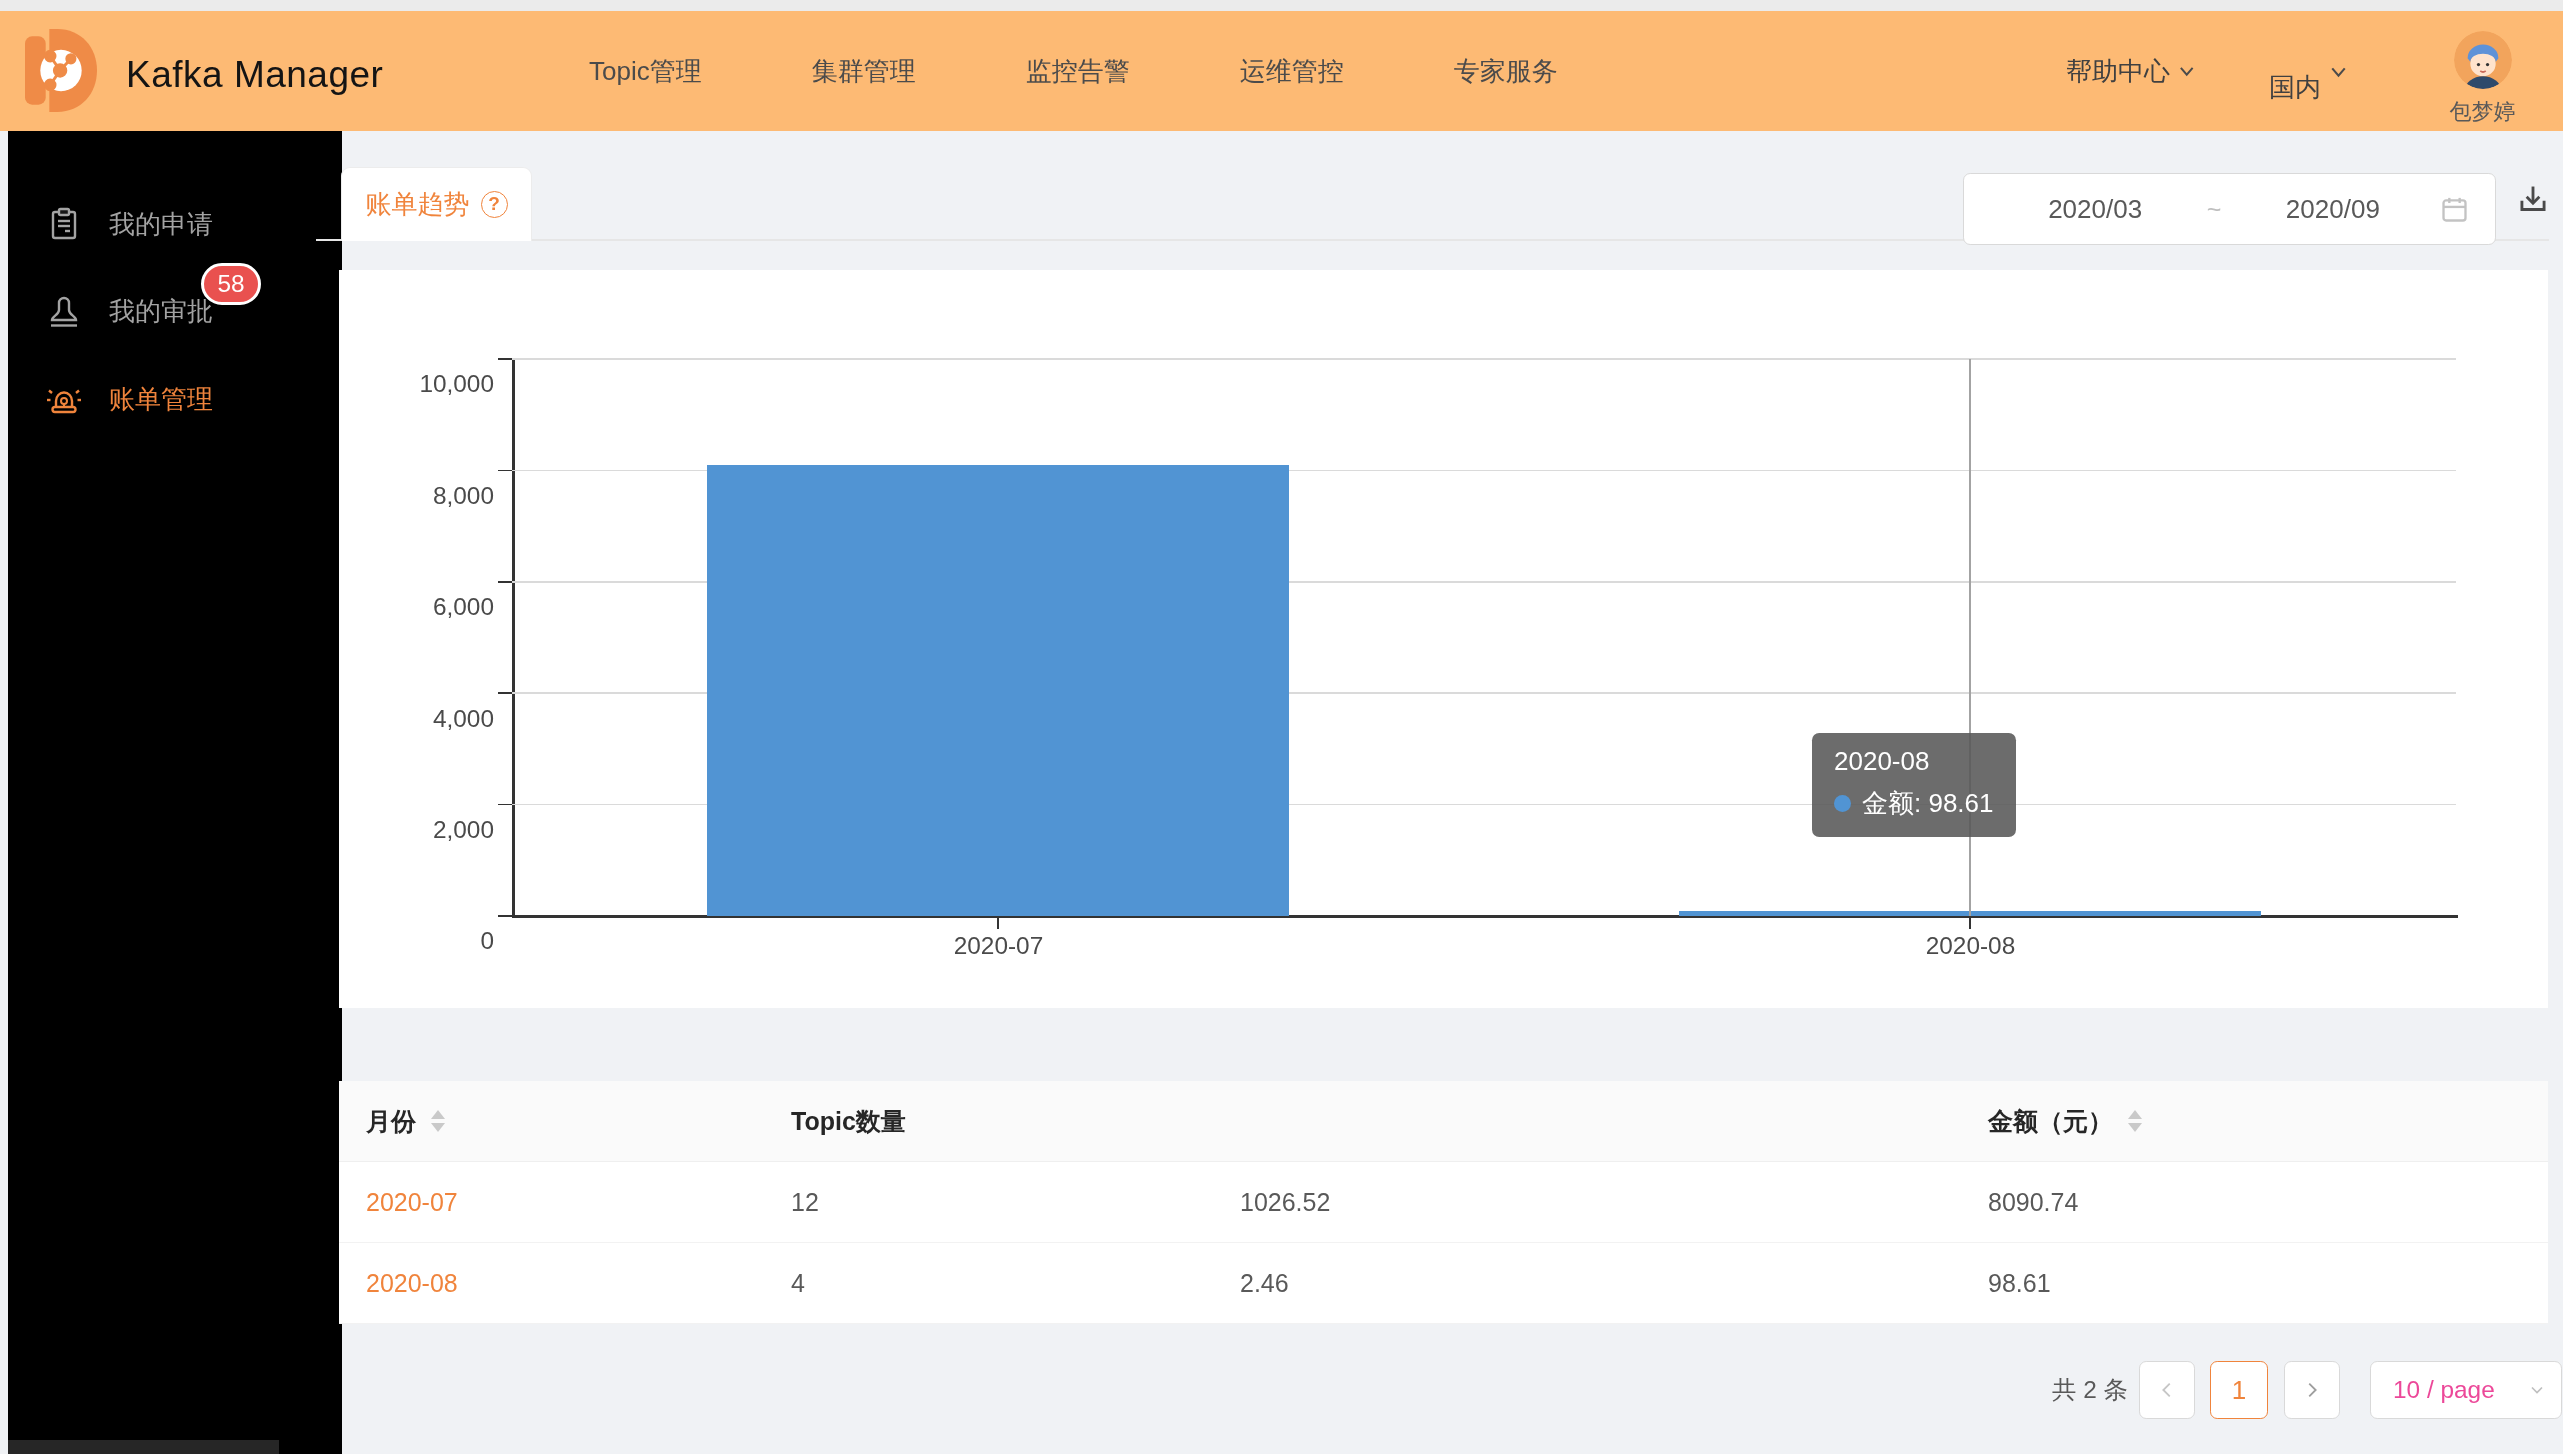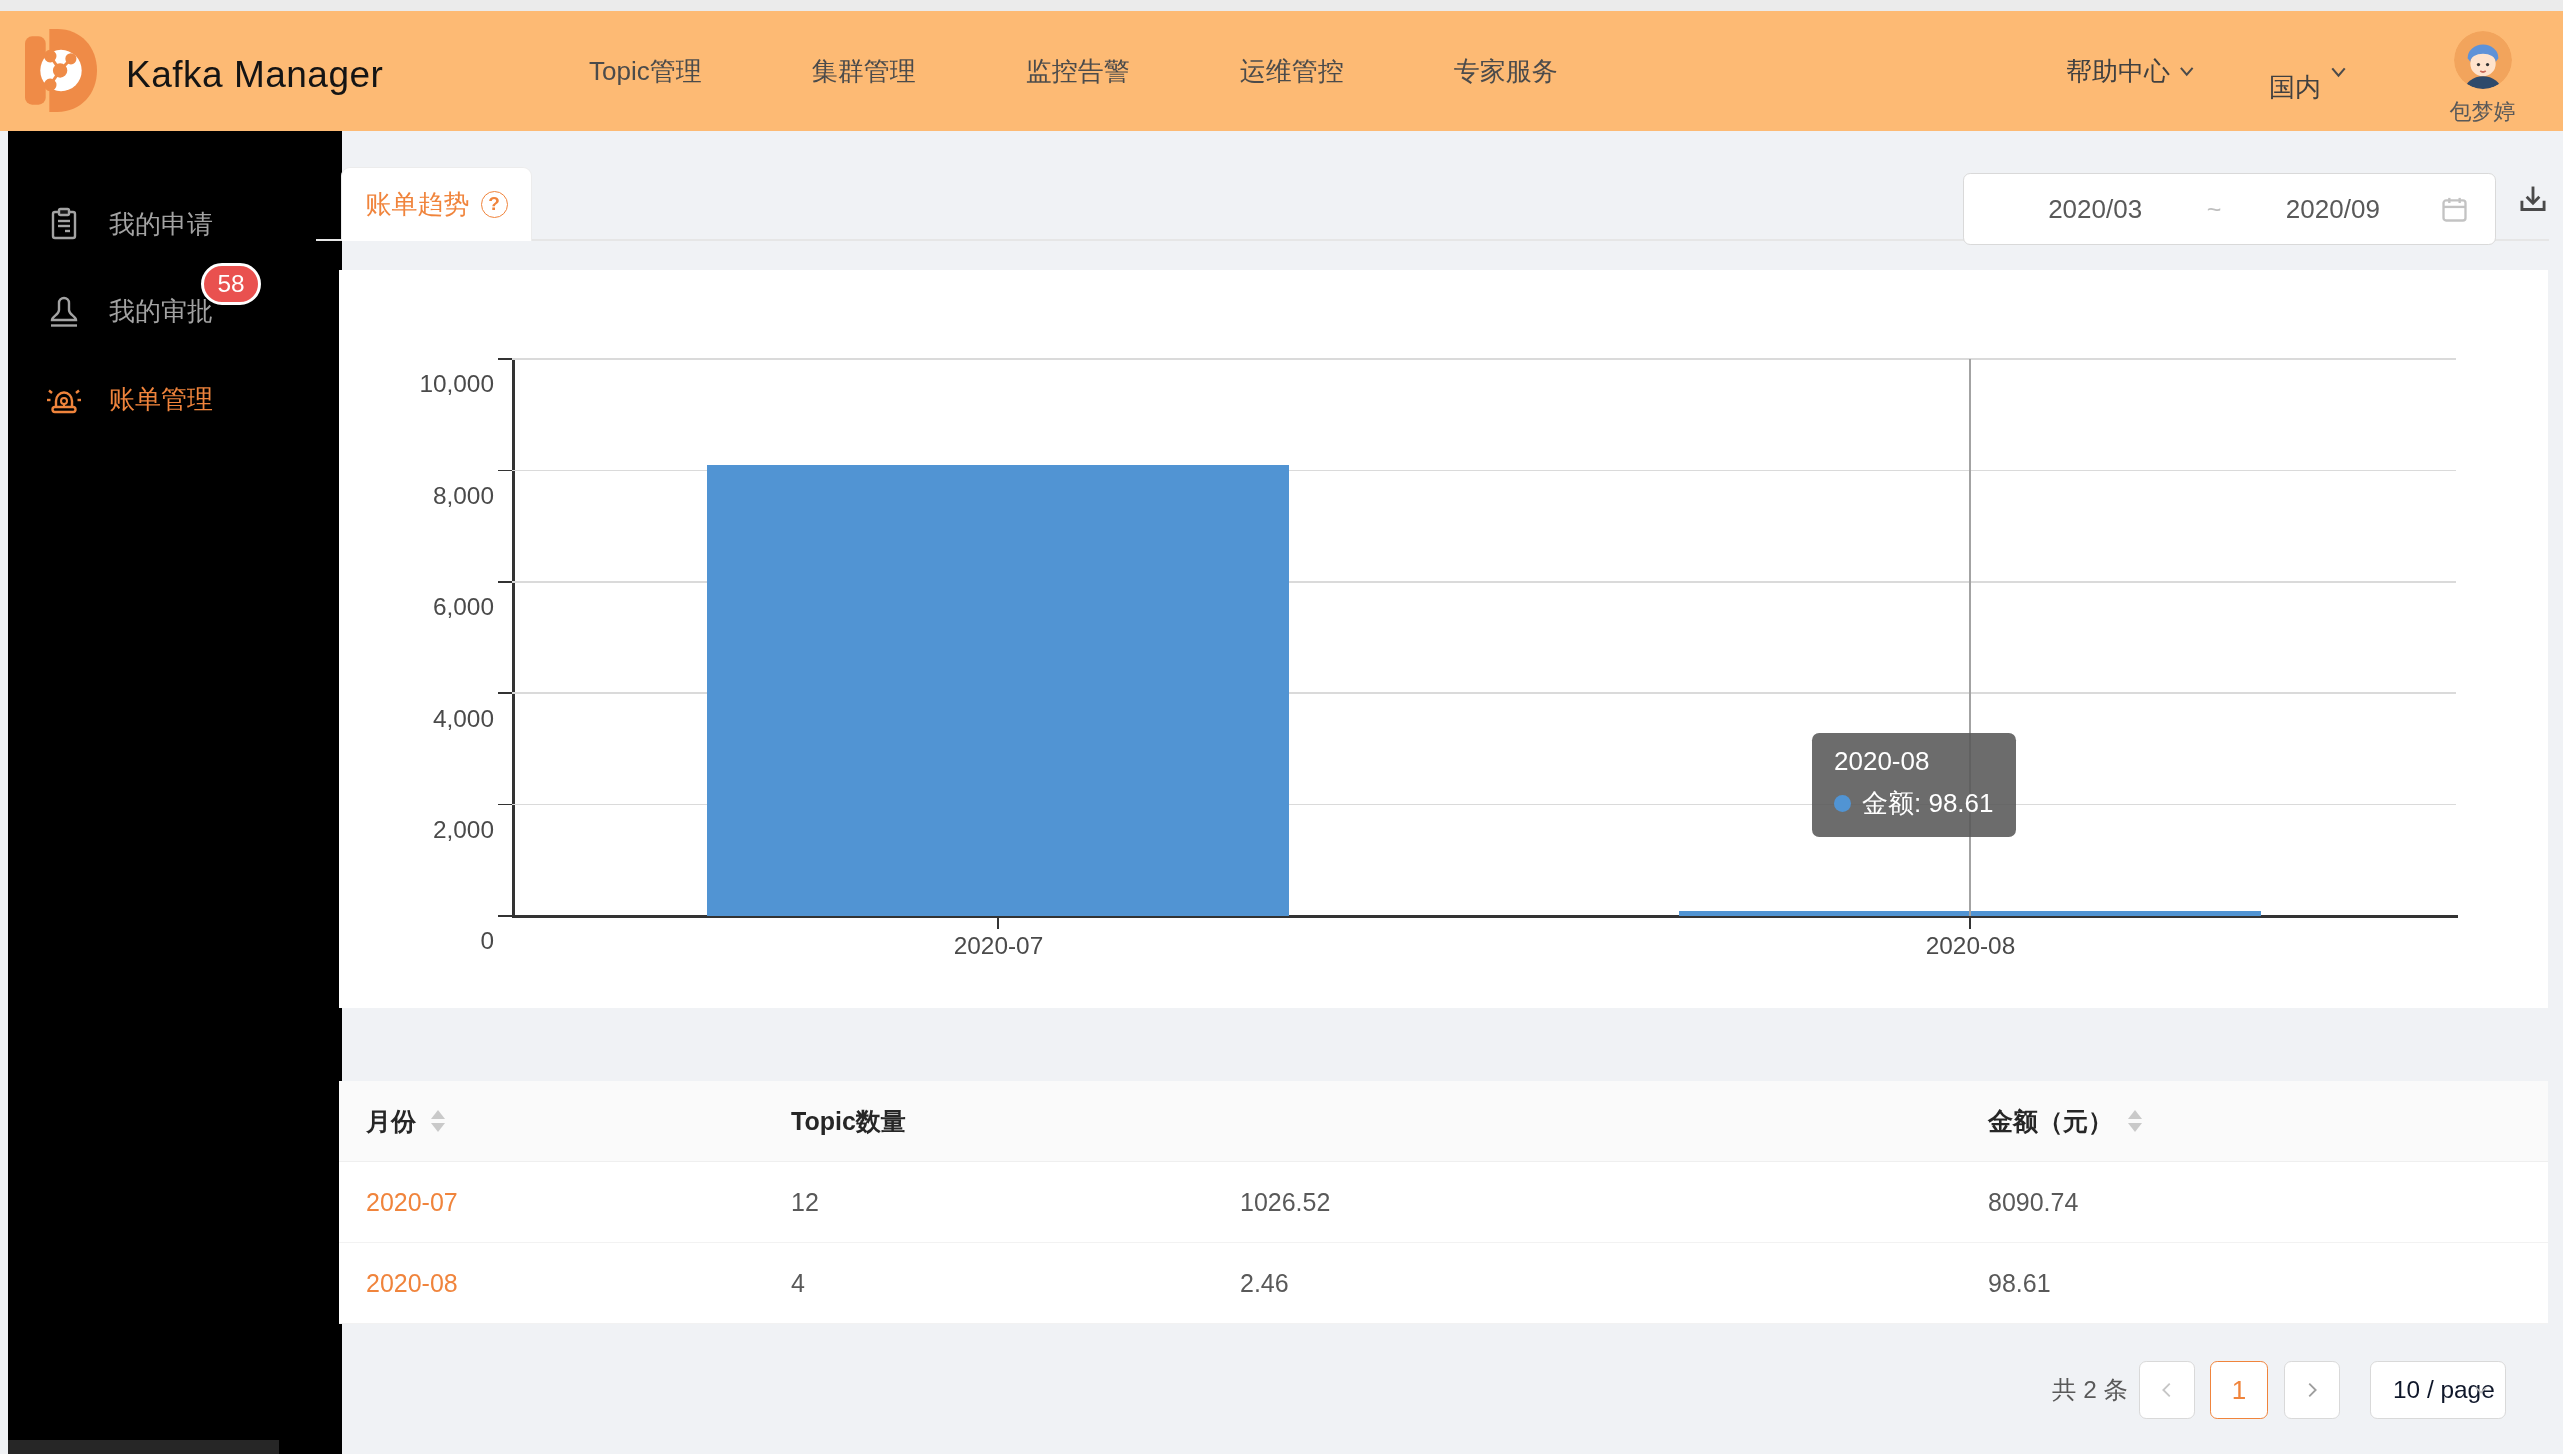--- a/index.html
+++ b/index.html
@@ -75,21 +75,21 @@
   .sorter { display:inline-flex; flex-direction:column; gap:4.5px; margin-left:14.5px; cursor:pointer; }
   .caret-up { width:0; height:0; border-left:7.2px solid transparent; border-right:7.2px solid transparent; border-bottom:9px solid #c9c9c9; }
   .caret-dn { width:0; height:0; border-left:7.2px solid transparent; border-right:7.2px solid transparent; border-top:9px solid #c9c9c9; }
   
   .pg-total { position:absolute; left:2052px; top:1361px; height:58px; line-height:58px; font-size:24.4px; color:#595959; }
   .pg-btn { position:absolute; top:1361px; height:58px; background:#fff; border:1.8px solid #d9d9d9; border-radius:7.2px;
     display:flex; align-items:center; justify-content:center; cursor:pointer; }
   .pg-prev { left:2139px; width:56px; }
   .pg-next { left:2284px; width:56px; }
   .pg-page { left:2210px; width:58px; border-color:var(--accent,#F0843C); color:var(--accent,#F0843C); font-size:26px; }
-  .pg-size { left:2370px; width:136px; justify-content:flex-start; padding-left:22px; font-size:24.4px; color:#0f172a; }
+  .pg-size { left:2370px; width:192px; justify-content:flex-start; padding-left:22px; font-size:24.4px; color:#ec4899; }
   .pg-size .caret { position:absolute; right:14.5px; top:18px; }
   svg { display:block; }
 </style>
 </head>
 <body>
 
 <div class="top-strip"></div>
 
 <header class="topbar">
   <div class="logo">

